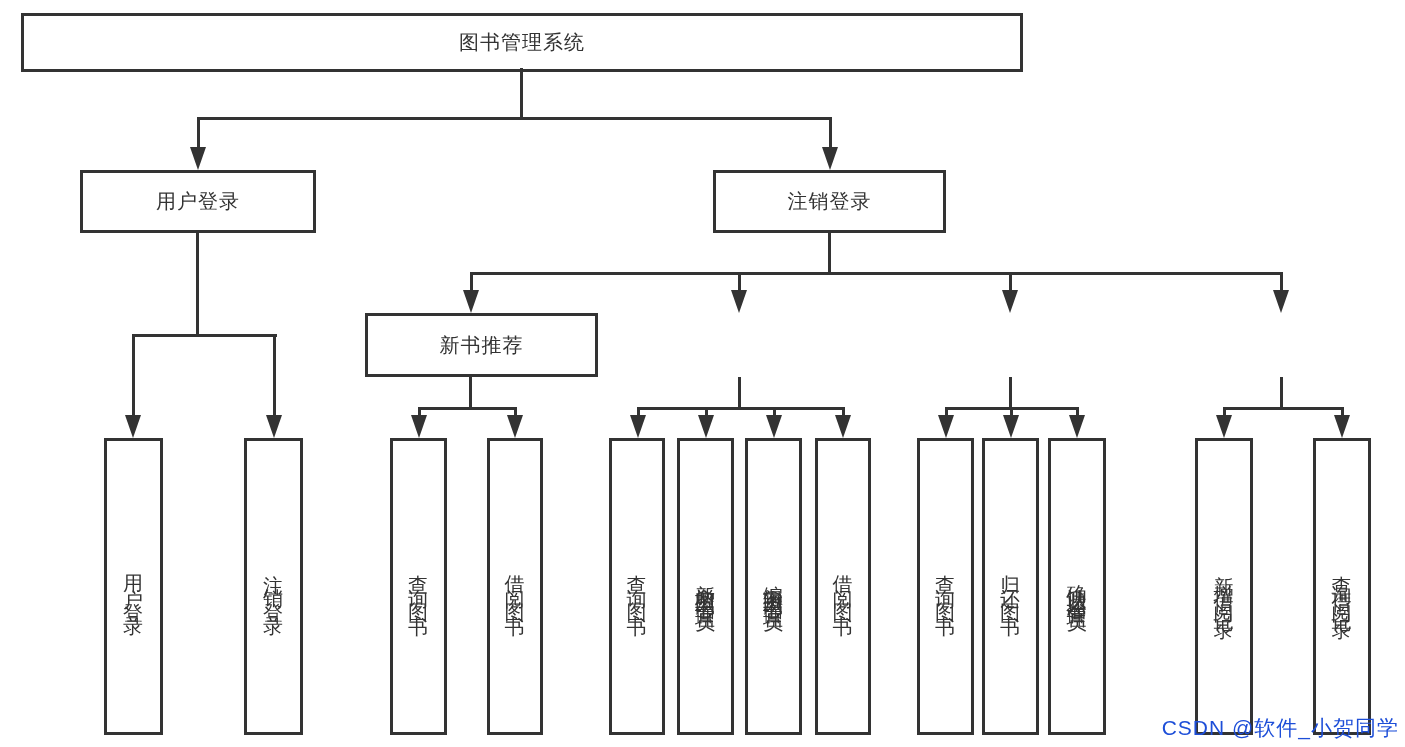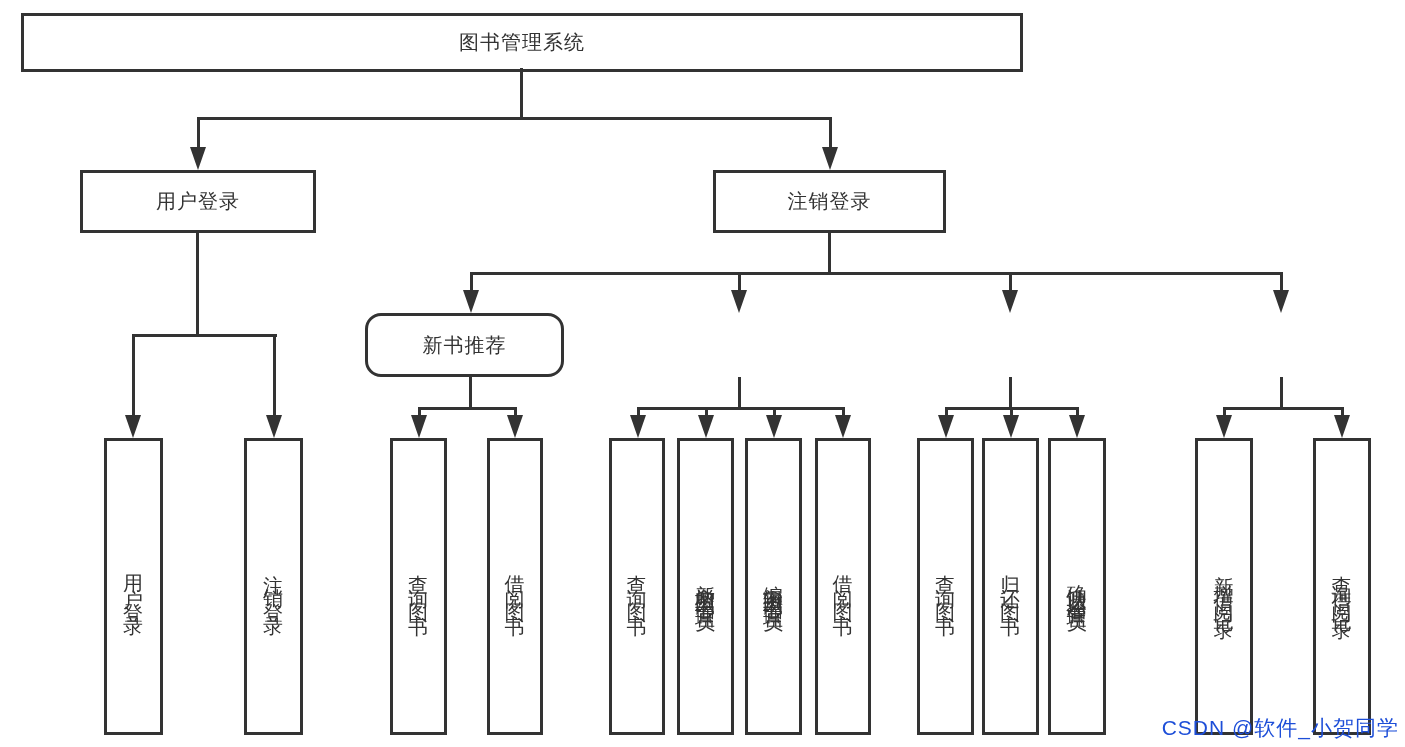--- a/index.html
+++ b/index.html
@@ -87,21 +87,21 @@
   <div class="hl" style="left:470px;top:272px;width:813px;"></div>
   <div class="vl" style="left:470px;top:272px;height:20px;"></div>
   <div class="arrow" style="left:463px;top:290px;"></div>
   <div class="vl" style="left:738px;top:272px;height:20px;"></div>
   <div class="arrow" style="left:731px;top:290px;"></div>
   <div class="vl" style="left:1009px;top:272px;height:20px;"></div>
   <div class="arrow" style="left:1002px;top:290px;"></div>
   <div class="vl" style="left:1280px;top:272px;height:20px;"></div>
   <div class="arrow" style="left:1273px;top:290px;"></div>
 
-  <div class="box" style="left:365px;top:313px;width:199px;height:64px;border-radius:16px;">
+  <div class="box" style="left:365px;top:313px;width:233px;height:64px;">
     <span>新书推荐</span>
   </div>
 
   <div class="vl" style="left:469px;top:377px;height:33px;"></div>
   <div class="hl" style="left:418px;top:407px;width:99px;"></div>
   <div class="vl" style="left:418px;top:407px;height:10px;"></div>
   <div class="arrow" style="left:411px;top:415px;"></div>
   <div class="vl" style="left:514px;top:407px;height:10px;"></div>
   <div class="arrow" style="left:507px;top:415px;"></div>
 

